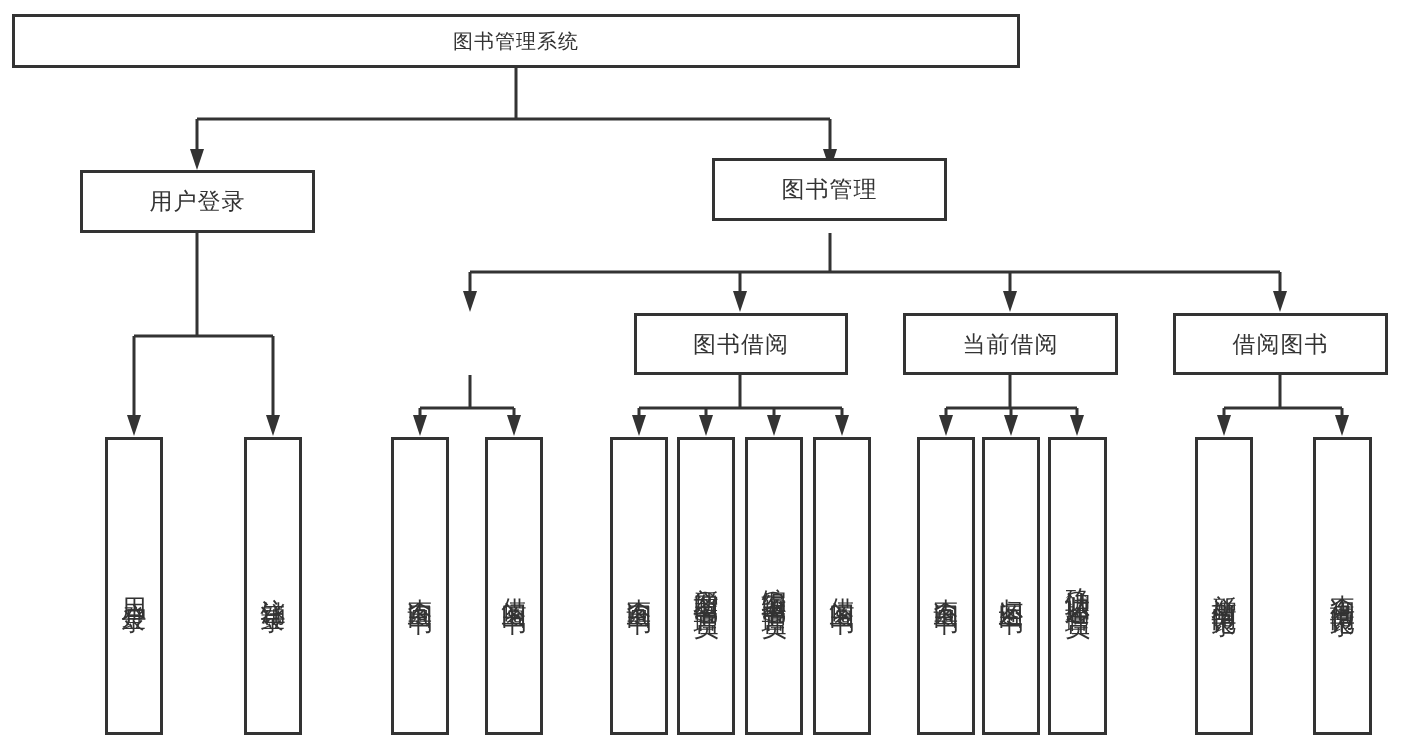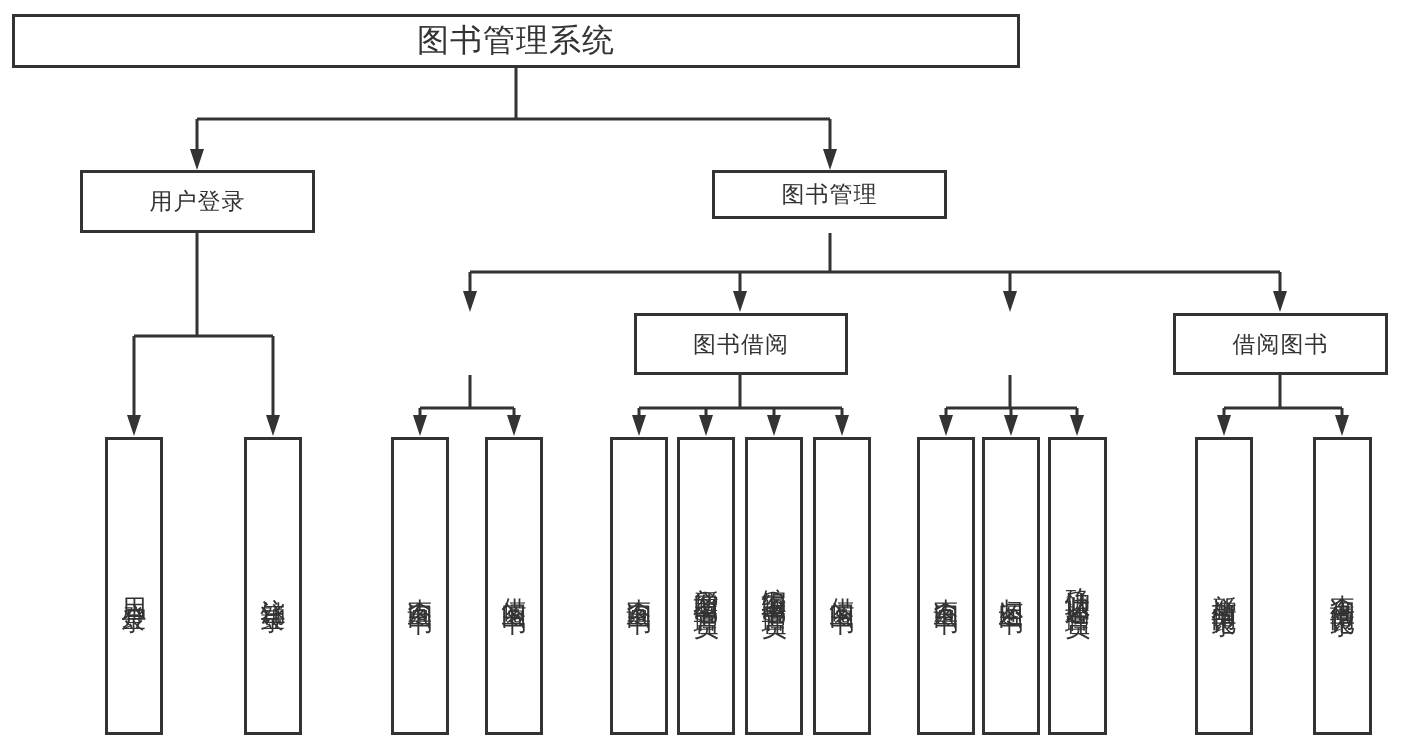--- a/index.html
+++ b/index.html
@@ -8,21 +8,21 @@
     font-family:"DejaVu Sans","Liberation Sans",sans-serif;
     color:#333333; overflow:hidden;
   }
   svg.connectors { position:absolute; left:0; top:0; }
   .node {
     position:absolute; box-sizing:border-box;
     border:3px solid #333333; background:#ffffff;
     display:flex; align-items:center; justify-content:center;
     text-align:center;
   }
-  .root-node  { font-size:32px; letter-spacing:1px;justify-content:center; }
+  .root-node  { font-size:20px; letter-spacing:1px;justify-content:center; }
   .hnode      { font-size:23px; letter-spacing:1px; }
   .leaf {
     top:437px; width:58px; height:298px;
   }
   .leaf .vtext {
     writing-mode:vertical-rl; text-orientation:mixed;
     font-size:25px; letter-spacing:4px; line-height:1;
     max-height:290px;
   }
   .watermark {
@@ -87,26 +87,29 @@
     </g>
   </svg>
 
   <div class="node root-node" style="left:12px;top:14px;width:1008px;height:54px">
     <span>图书管理系统</span>
   </div>
 
   <div class="node hnode" style="left:80px;top:170px;width:235px;height:63px">
     <span>用户登录</span>
   </div>
-  <div class="node hnode" style="left:712px;top:170px;width:235px;height:49px">
+  <div class="node hnode" style="left:712px;top:158px;width:235px;height:63px">
     <span>图书管理</span>
   </div>
 
   <div class="node hnode" style="left:634px;top:313px;width:214px;height:62px">
     <span>图书借阅</span>
+  </div>
+  <div class="node hnode" style="left:903px;top:313px;width:215px;height:62px">
+    <span>当前借阅</span>
   </div>
   <div class="node hnode" style="left:1173px;top:313px;width:215px;height:62px">
     <span>借阅图书</span>
   </div>
 
   <div class="node leaf" style="left:105px">
     <span class="vtext">用户登录</span>
   </div>
   <div class="node leaf" style="left:244px">
     <span class="vtext">注销登录</span>

